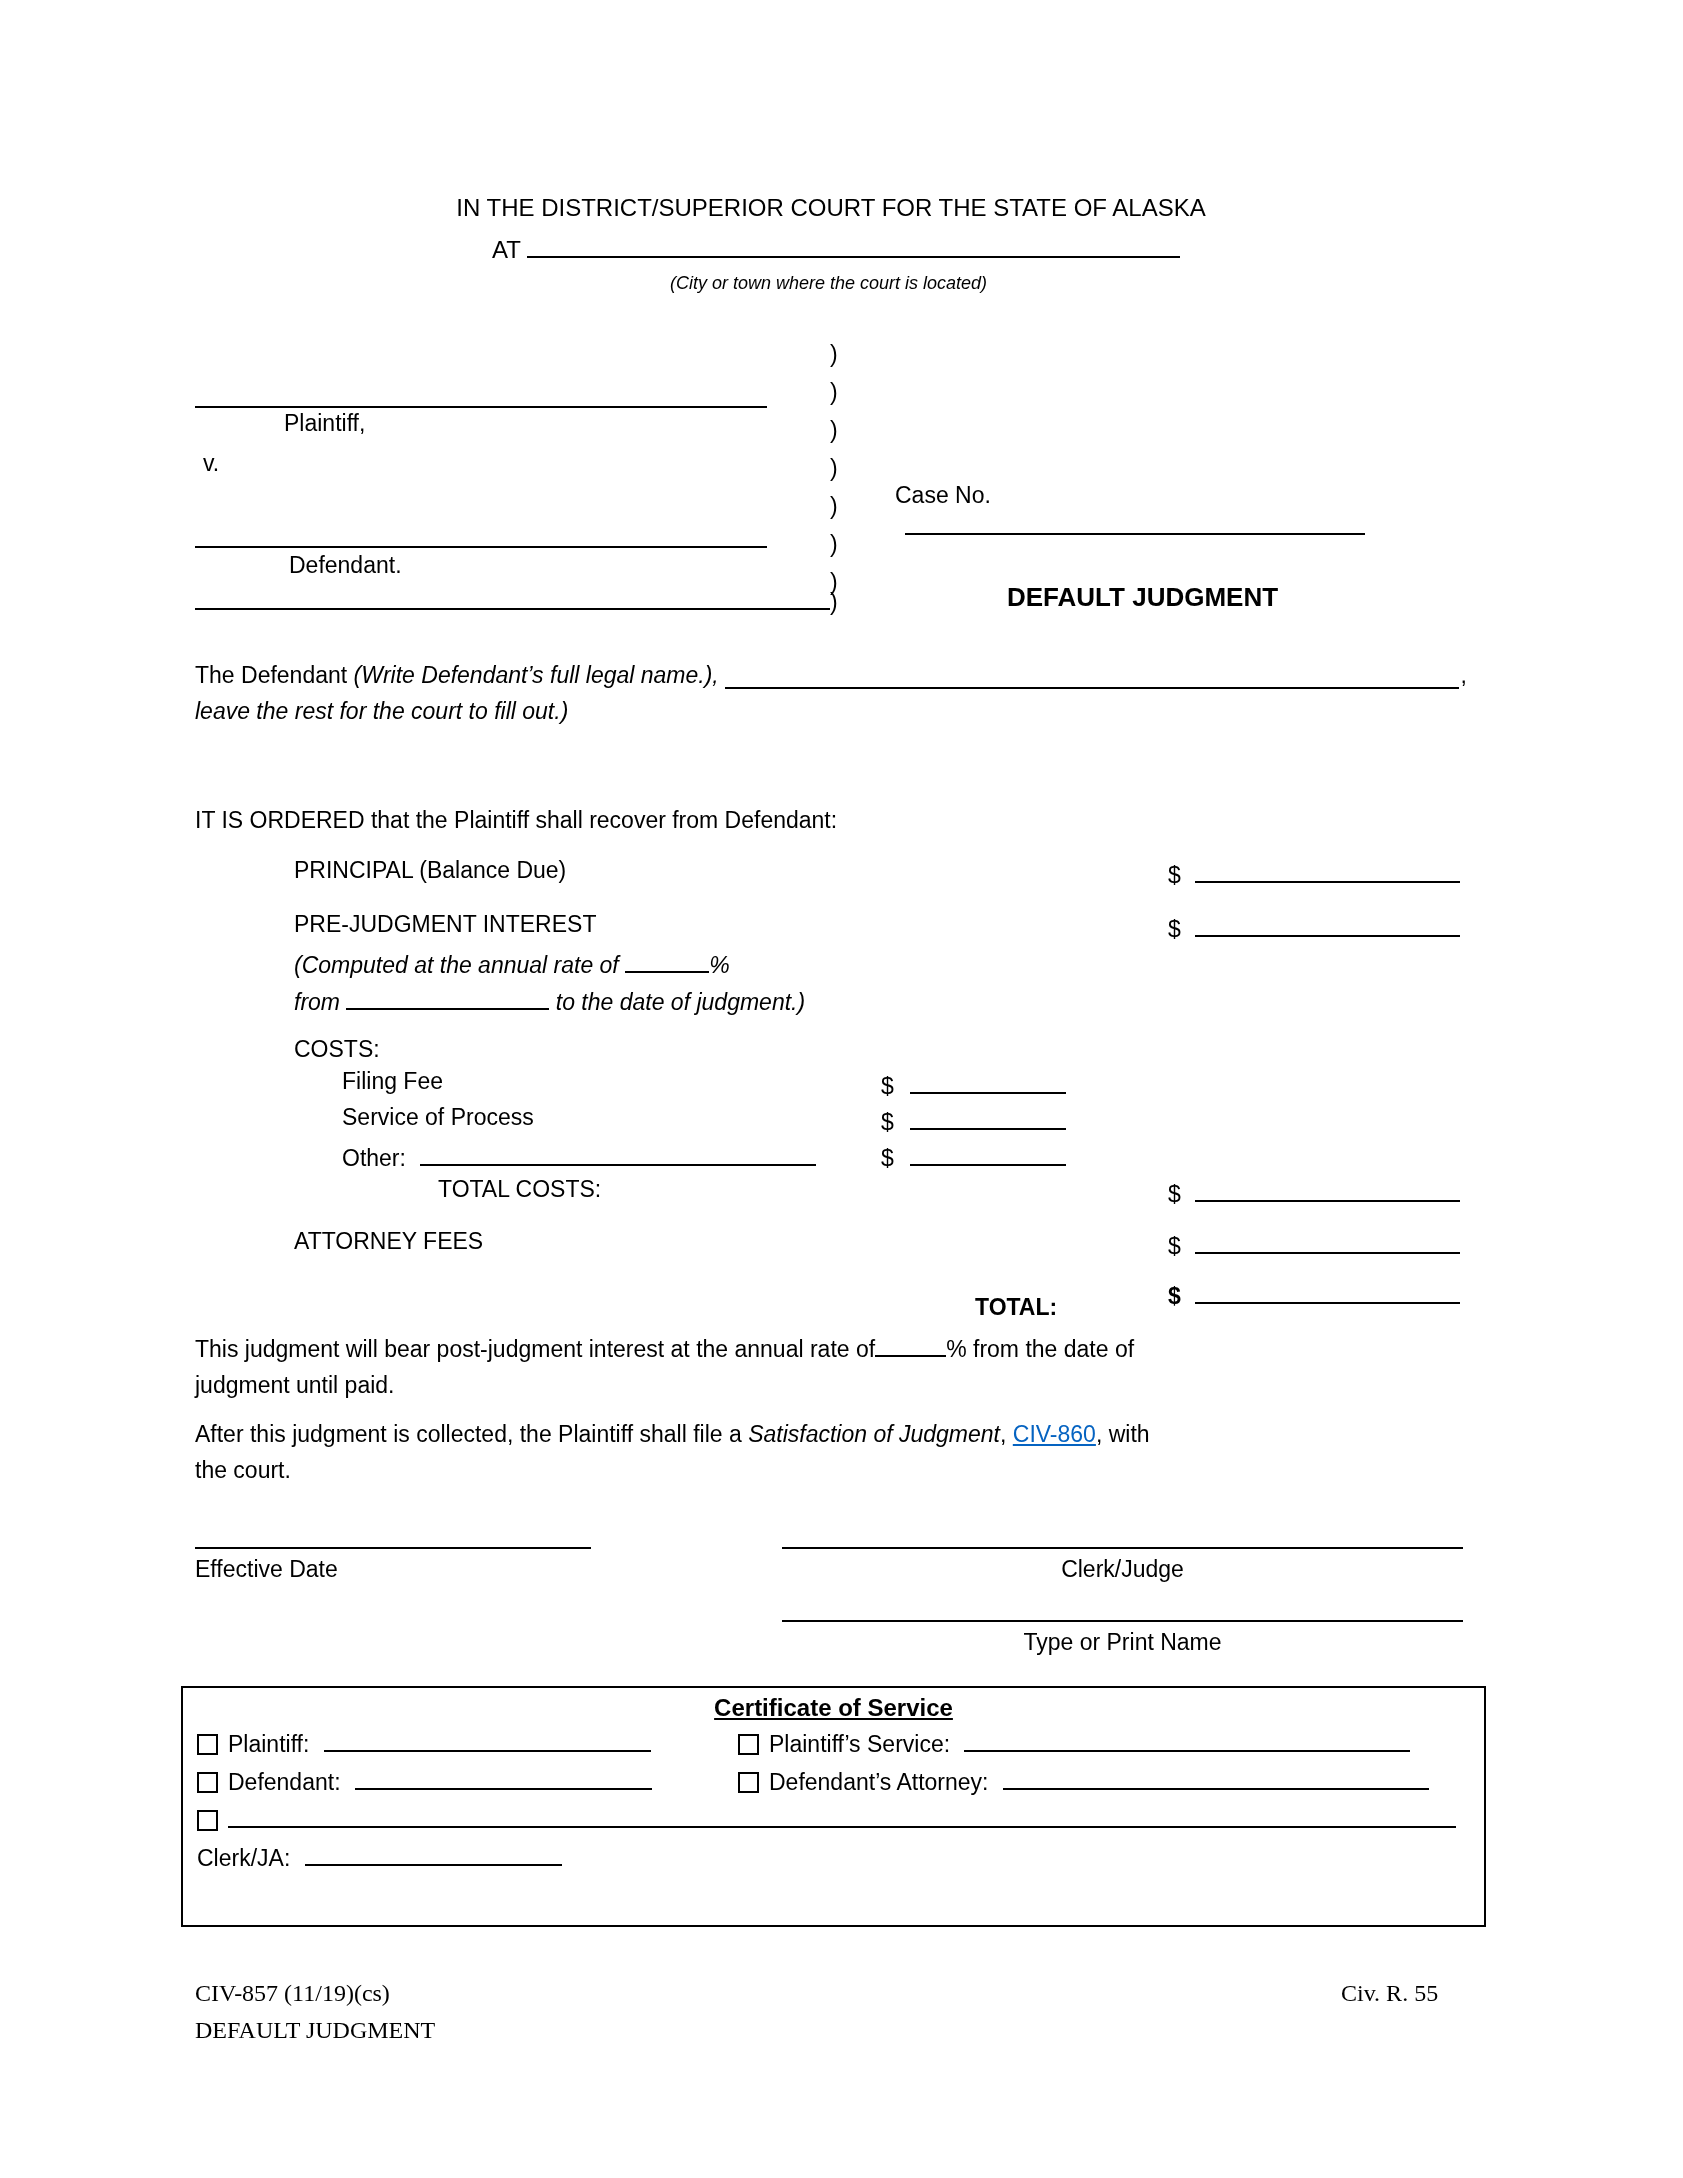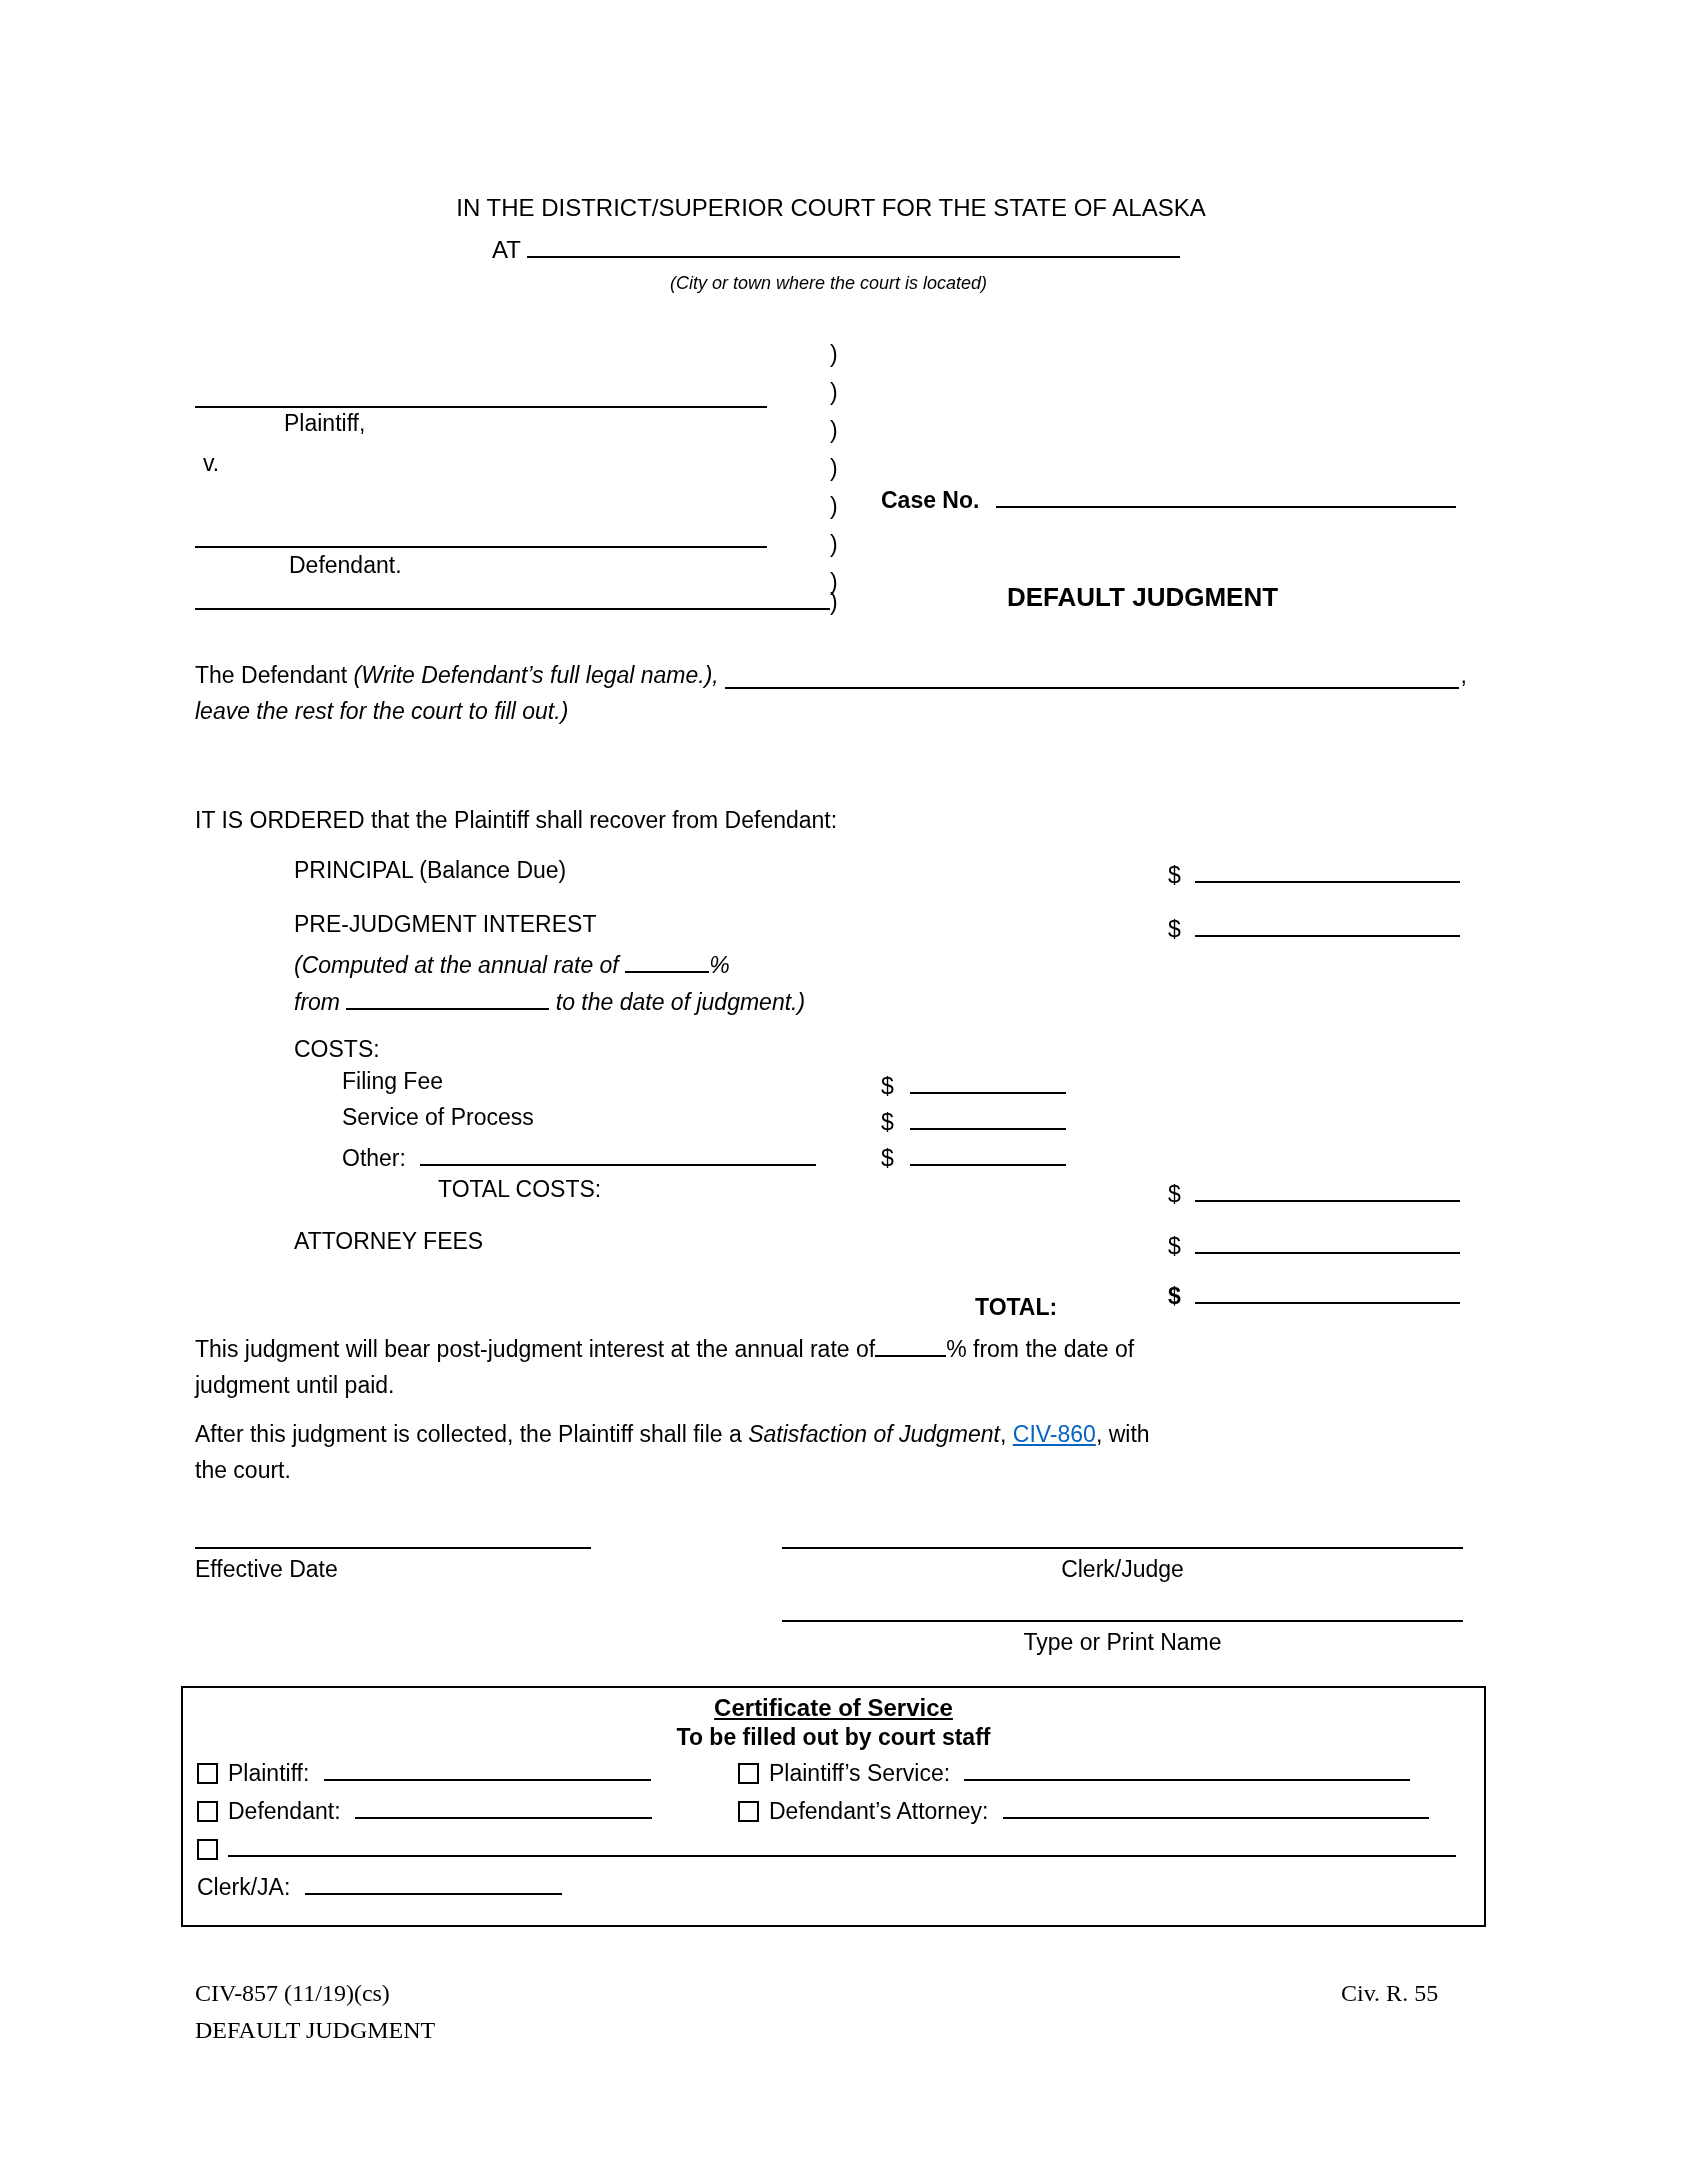--- a/index.html
+++ b/index.html
@@ -28,21 +28,21 @@
     vertical-align: baseline;
   }
   .hl { position: absolute; border-bottom: 2px solid #000; height: 0; }
 
   .court-title { left:0; top:194px; width:1272px; text-align:center; font-size:24px; }
   .at-line { left:297px; top:232px; font-size:24px; }
   .city-caption { left:307px; top:273px; width:653px; text-align:center; font-size:18px; }
 
   .cap-blank { position:absolute; border-bottom:2px solid #000; height:0; }
   .paren-col { left:635px; top:335px; line-height:38px; font-size:23px; }
-  .case-line { left:686px; top:482px;font-weight:bold; }
+  .case-line { left:700px; top:482px; }
   .doc-title { left:812px; top:582px; font-size:26px; }
 
   .para { line-height:36px; }
   .flexline { display:flex; align-items:flex-end; }
   .fill { flex:1 1 auto; border-bottom:2px solid #000; margin:0 2px 4px 6px; height:0; align-self:flex-end; }
 
   .mrow { left:0; width:1272px; position:absolute; }
   .ind1 { margin-left:99px; }
   .ind2 { margin-left:147px; }
   .ind3 { margin-left:243px; }
@@ -197,21 +197,20 @@
     <div class="abs sig-label" style="left:0; top:1556px;">Effective Date</div>
 
     <div class="hl" style="left:587px; top:1547px; width:681px;"></div>
     <div class="abs sig-label center" style="left:587px; top:1556px; width:681px;">Clerk/Judge</div>
 
     <div class="hl" style="left:587px; top:1620px; width:681px;"></div>
     <div class="abs sig-label center" style="left:587px; top:1629px; width:681px;">Type or Print Name</div>
 
     <div class="cert-box">
       <div class="cert-title">Certificate of Service</div>
-      <div class="cert-subtitle">To be filled out by court staff</div>
 
 
       <div class="cert-row">
         <span class="cb"></span><span>Plaintiff:</span>
         <span class="bl" style="width:327px; margin-left:8px;"></span>
         <span class="half2">
           <span class="cb"></span><span>Plaintiff’s Service:</span>
           <span class="bl" style="width:446px; margin-left:8px;"></span>
         </span>
       </div>

